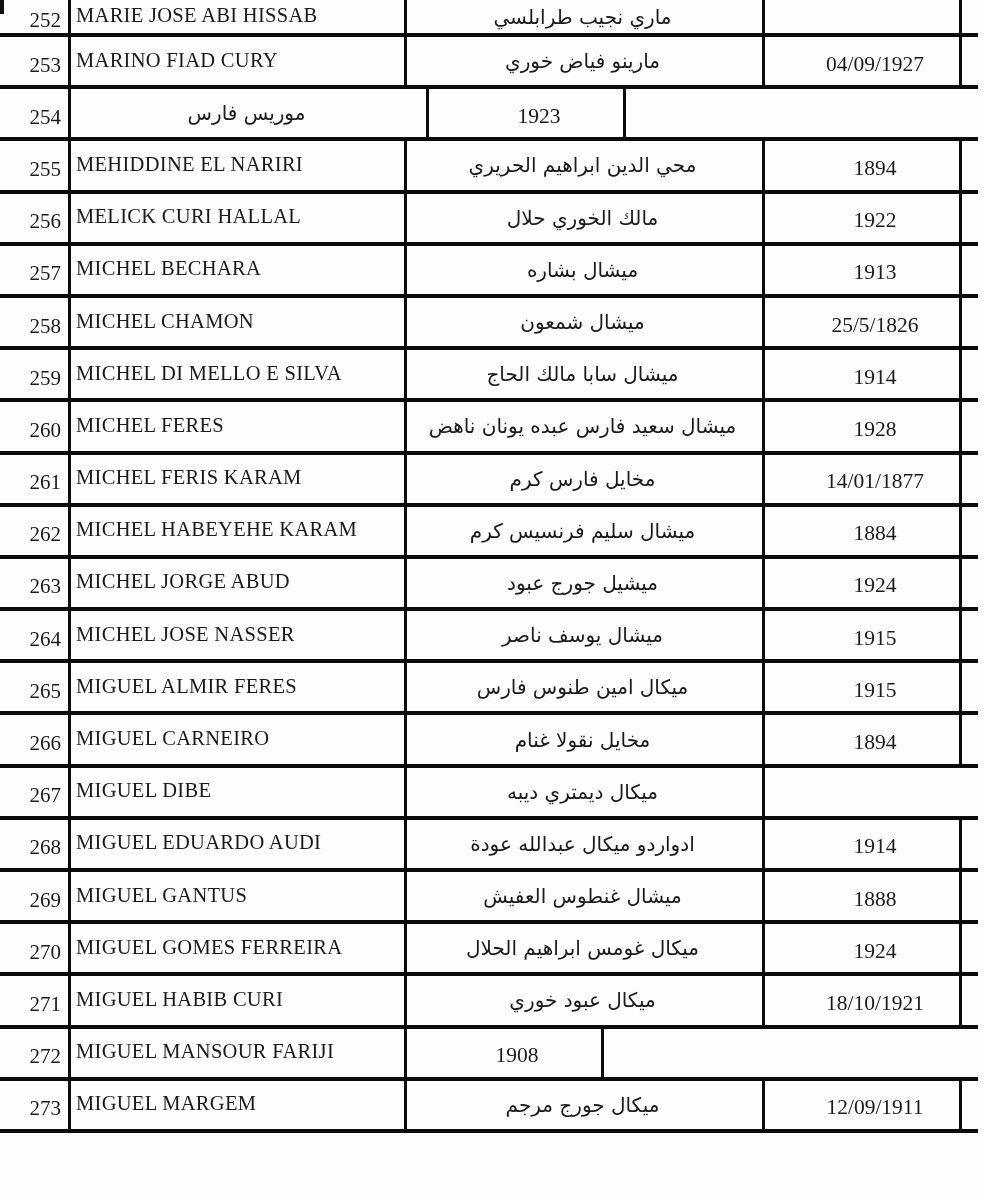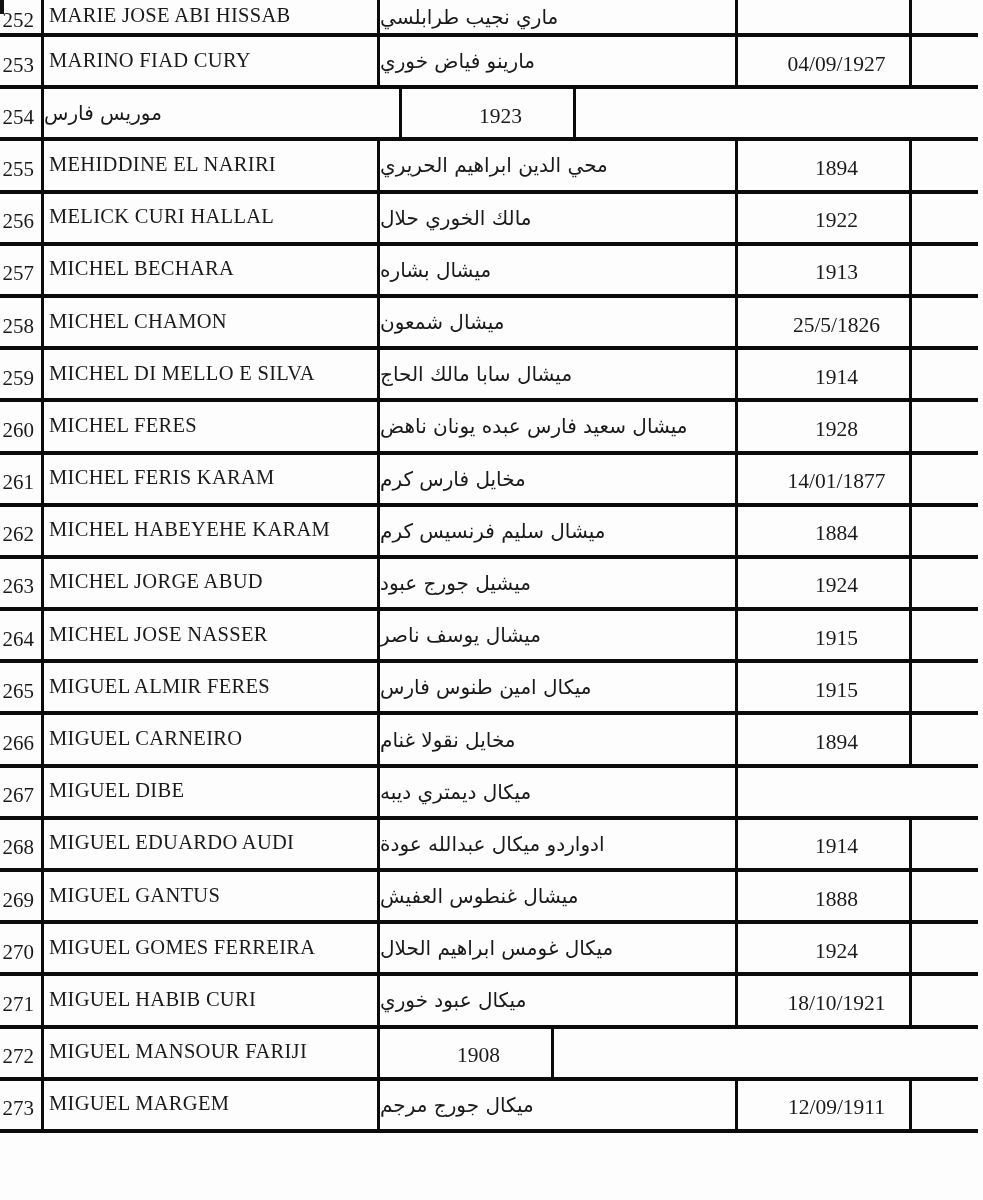--- a/index.html
+++ b/index.html
@@ -32,43 +32,44 @@
     height: 37px;
   }
   .cell {
     box-sizing: border-box;
     display: flex;
     align-items: center;
     overflow: hidden;
     border-right: 3px solid #0b0b0b;
   }
   .c-num {
-    width: 44px;
+    width: 60px;
     justify-content: flex-end;
     padding-right: 7px;
     font-size: 21px;
+    margin-left: 11px;
   }
   .c-num .txt { transform: translateY(4px); }
   .c-latin {
     width: 336px;
     padding-left: 5px;
     font-size: 20.5px;
     letter-spacing: 0.3px;
   }
   .c-latin .txt { transform: translateY(-1px); white-space: nowrap; }
   .c-arabic {
     width: 358px;
-    justify-content: flex-start;
+    justify-content: center;
     padding-right: 4px;
     font-size: 20px;
     font-family: "DejaVu Sans", "Liberation Sans", sans-serif;
   }
   .c-arabic .txt { transform: translateY(0px); white-space: nowrap; }
   .c-date {
-    width: 174px;
+    width: 197px;
     justify-content: center;
     padding-left: 26px;
     font-size: 21.5px;
   }
   .c-date .txt { transform: translateY(3px); }
   .scan-artifact {
     position: absolute;
     left: 0;
     top: 0;
     width: 4px;

